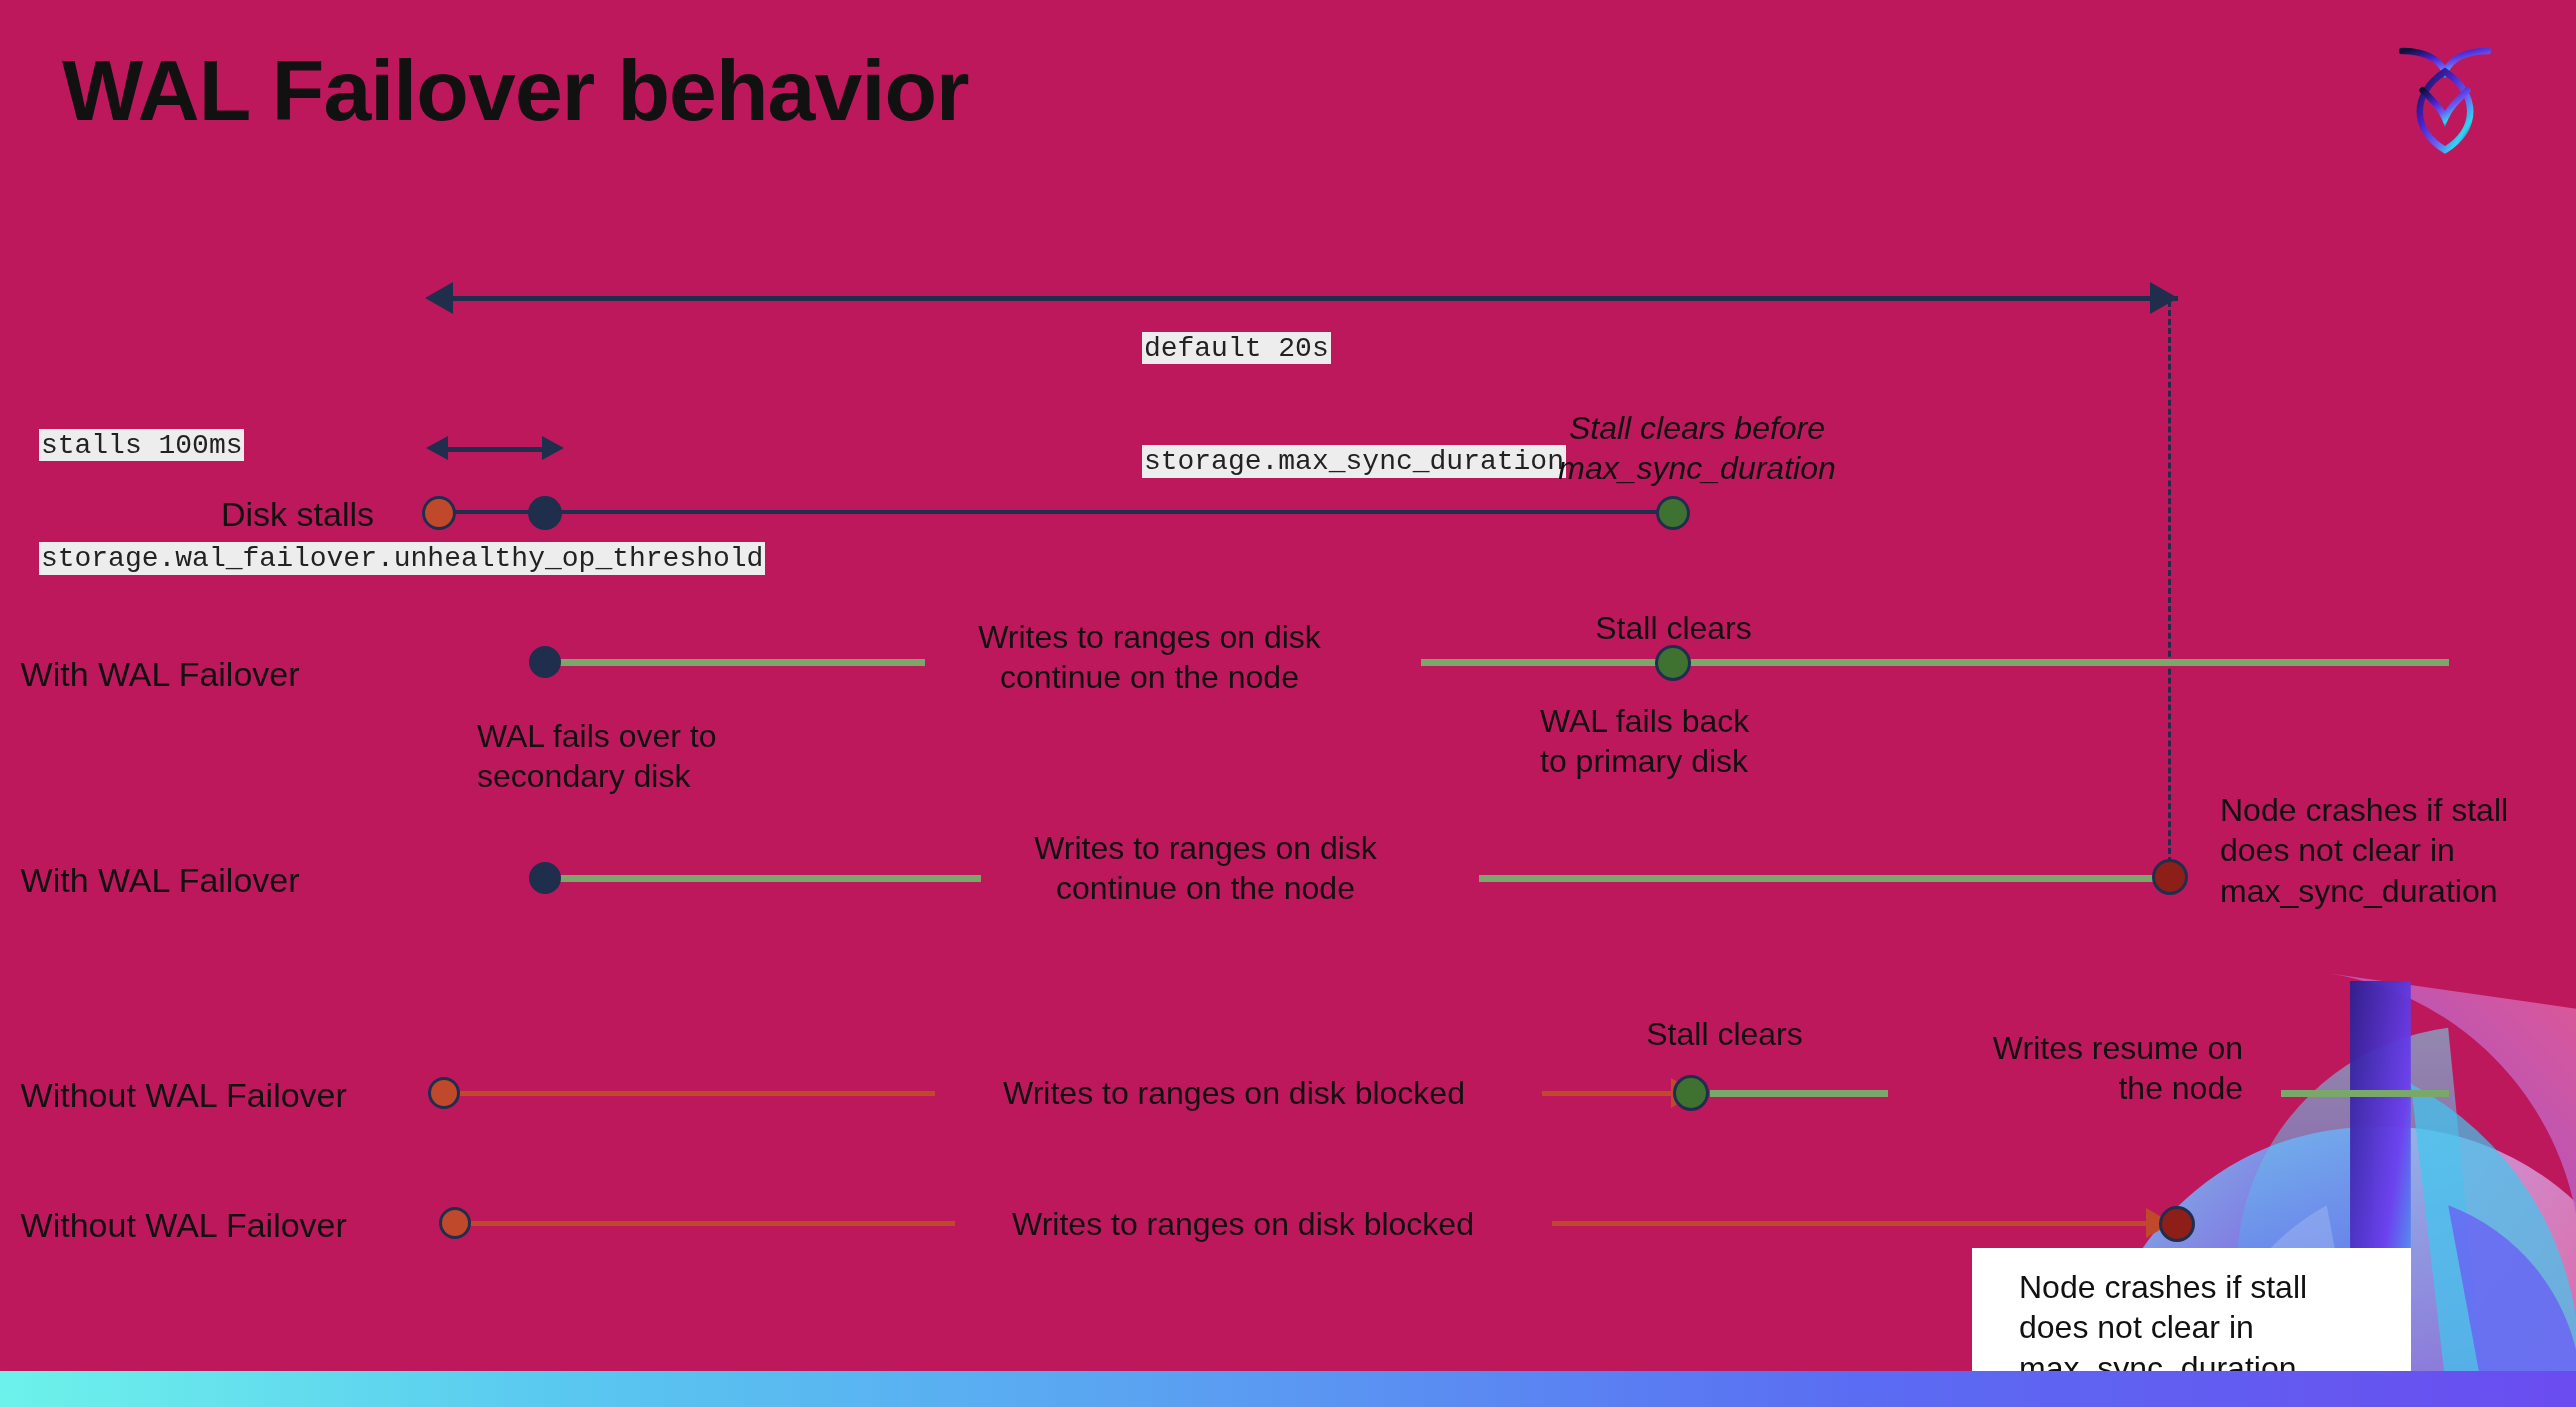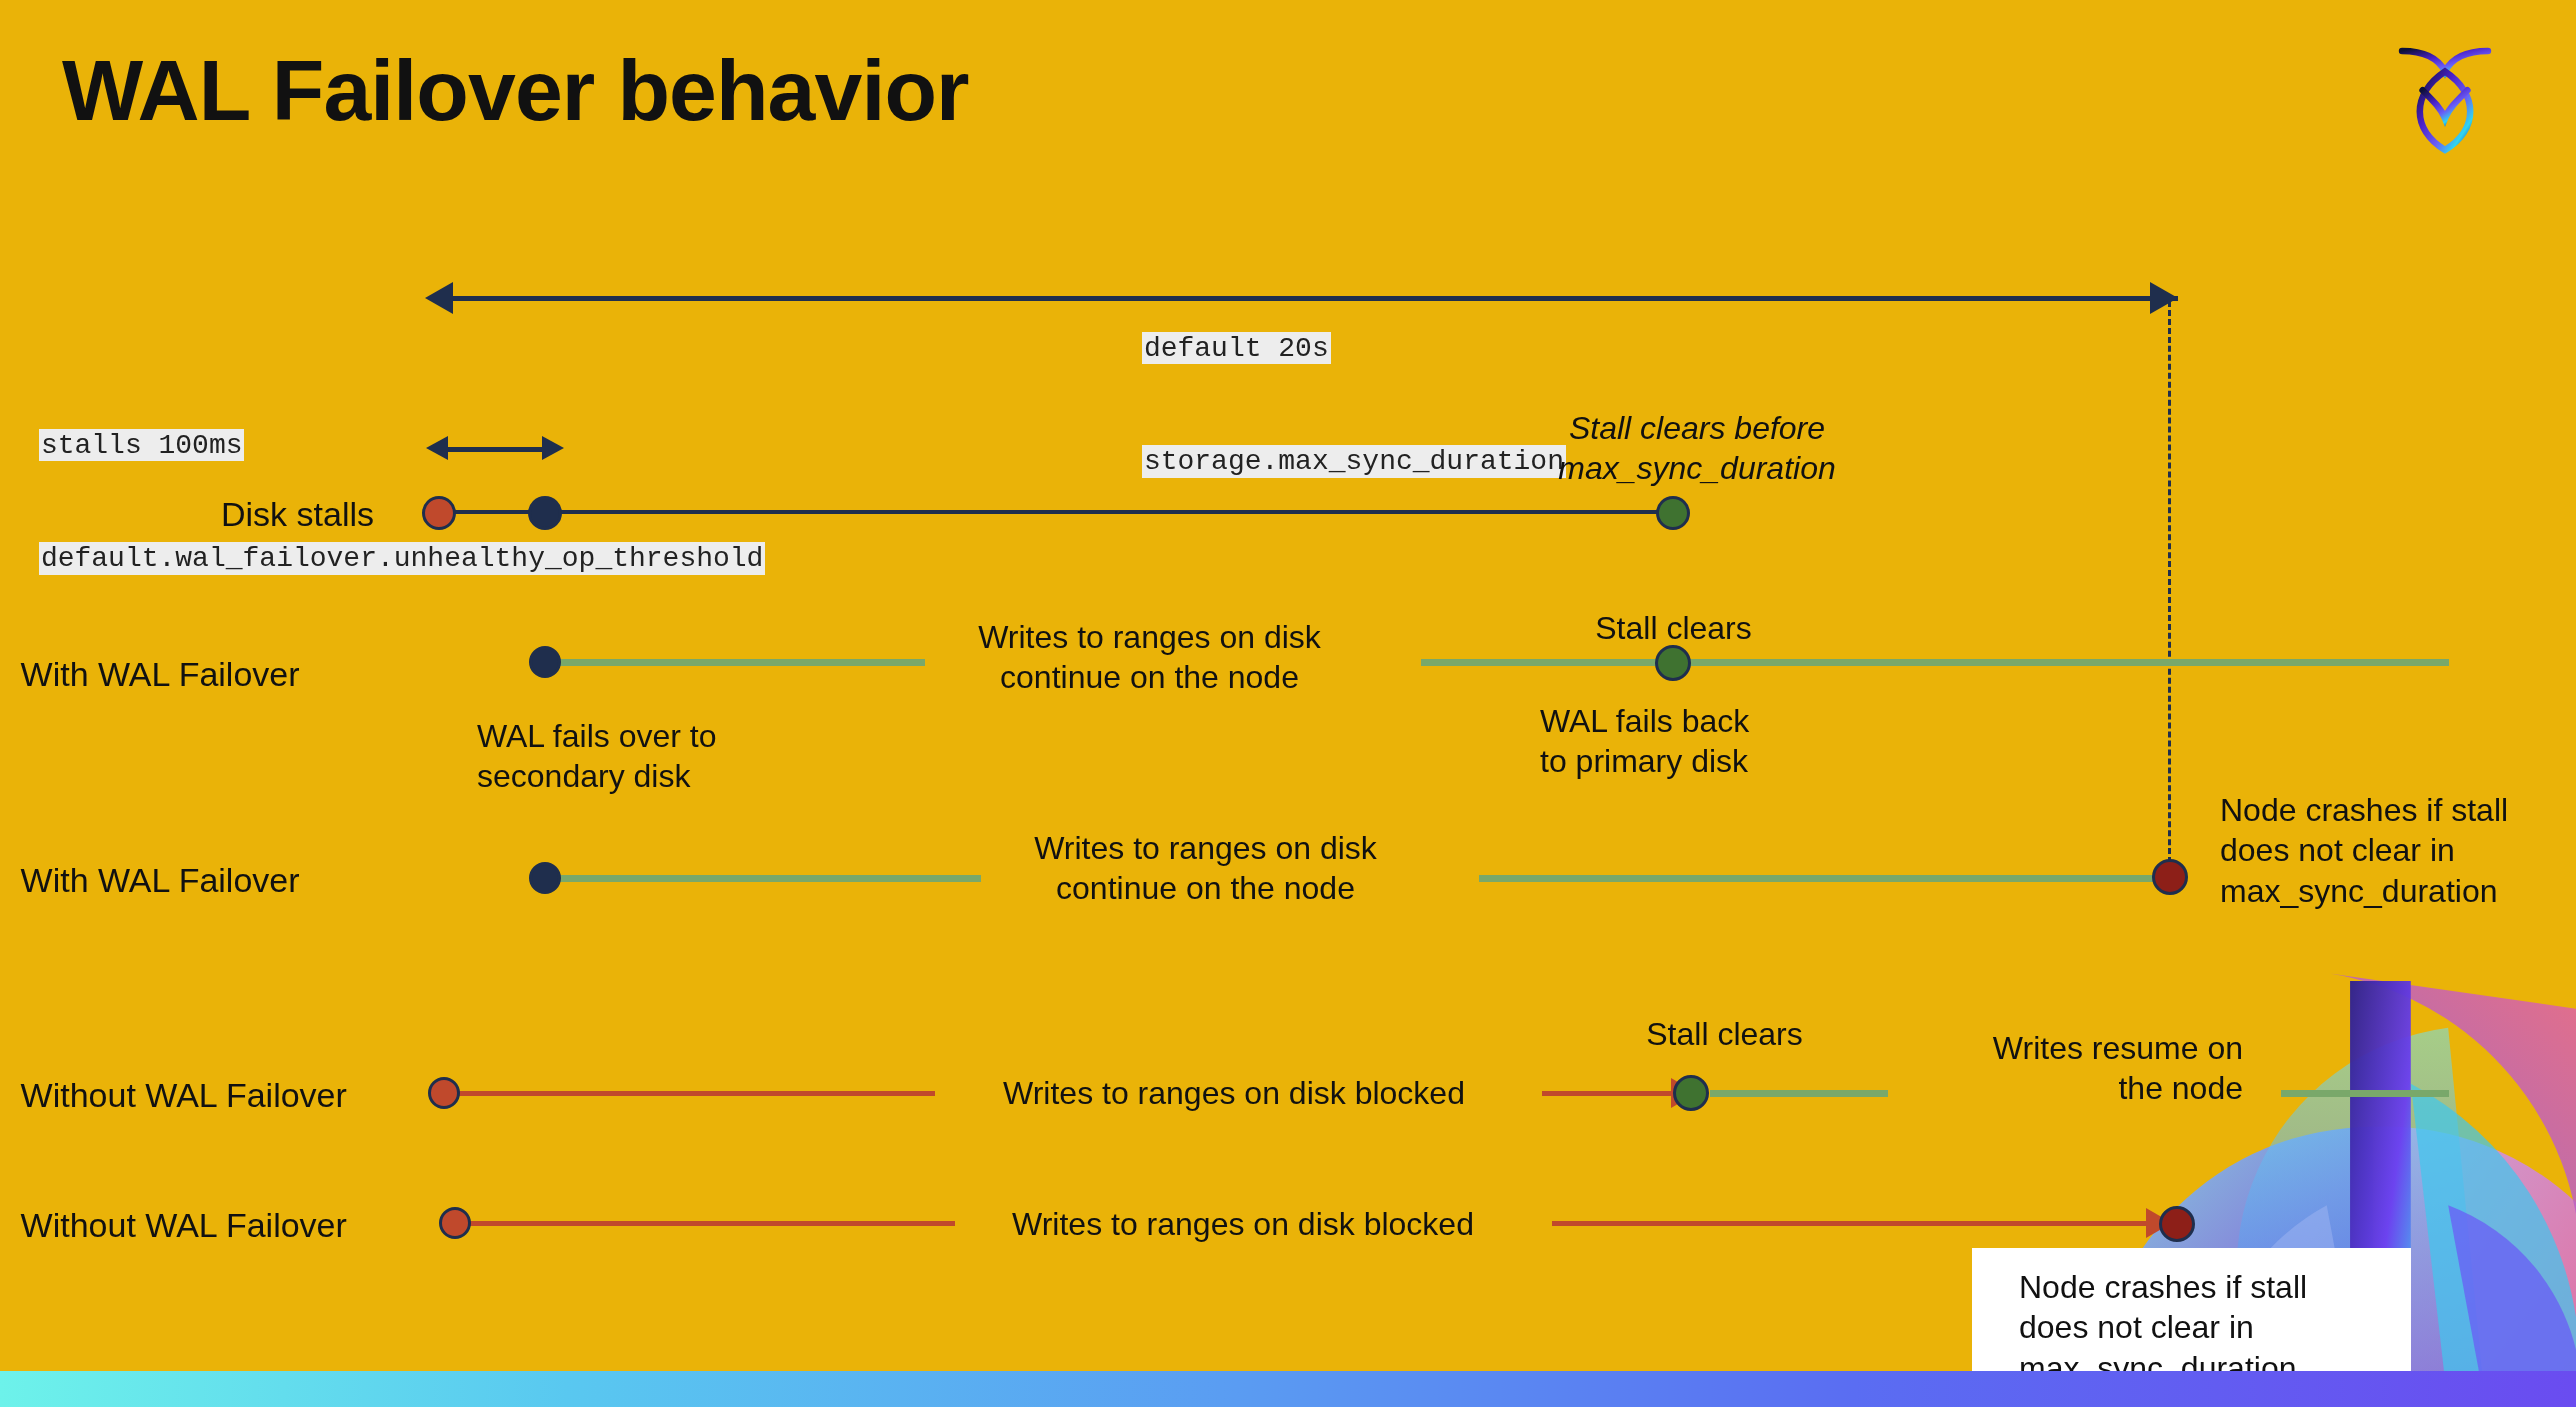--- a/index.html
+++ b/index.html
@@ -1,20 +1,20 @@
 <!DOCTYPE html>
 <html style="font-size:15px"><head>
 <meta charset="utf-8">
 <style>
   html,body{margin:0;padding:0;background:#fff;}
   body{width:2576px;height:1408px;position:relative;overflow:hidden;
        font-family:"Liberation Sans","DejaVu Sans",sans-serif;color:#000;}
 
   
-  #slide{position:absolute;inset:0;background:#eab308;overflow:hidden;}
+  #slide{position:absolute;inset:0;background:#be185d;overflow:hidden;}
 
   
   #title{position:absolute;left:62px;top:45px;font-size:86px;font-weight:700;
          letter-spacing:-0.9px;line-height:1.05;color:#111;}
 
   
   #logo{position:absolute;left:2389px;top:32px;width:112px;height:122px;}
 
   
   #decor{position:absolute;left:1925px;top:897px;width:654px;height:510px;
@@ -109,21 +109,21 @@
 
   <div class="code" style="left:1142px;top:254px;">
     <div><span>default 20s</span></div>
     <div><span>storage.max_sync_duration</span></div>
   </div>
 
   <div class="vdash" style="left:2168px;top:301px;height:580px;"></div>
 
   <div class="code" style="left:39px;top:351px;">
     <div><span>stalls 100ms</span></div>
-    <div><span>default.wal_failover.unhealthy_op_threshold</span></div>
+    <div><span>storage.wal_failover.unhealthy_op_threshold</span></div>
   </div>
 
   <div class="hline" style="left:439px;top:447px;width:112px;height:4.7px;background:#1f2e4d;"></div>
   <div class="ahead" style="left:426px;top:436px;border-top:12px solid transparent;border-bottom:12px solid transparent;border-right:22.4px solid #1f2e4d;"></div>
   <div class="ahead" style="left:542px;top:436px;border-top:12px solid transparent;border-bottom:12px solid transparent;border-left:22.4px solid #1f2e4d;"></div>
 
   <div class="rowlabel" style="left:221px;top:494px;">Disk stalls</div>
 
   <div class="hline" style="left:439px;top:510px;width:1243px;background:#1f2e4d;"></div>
 

